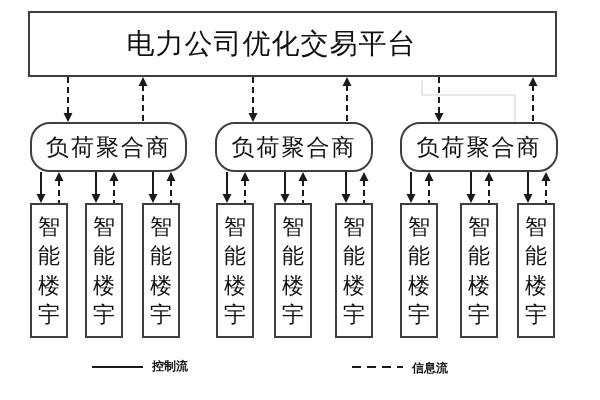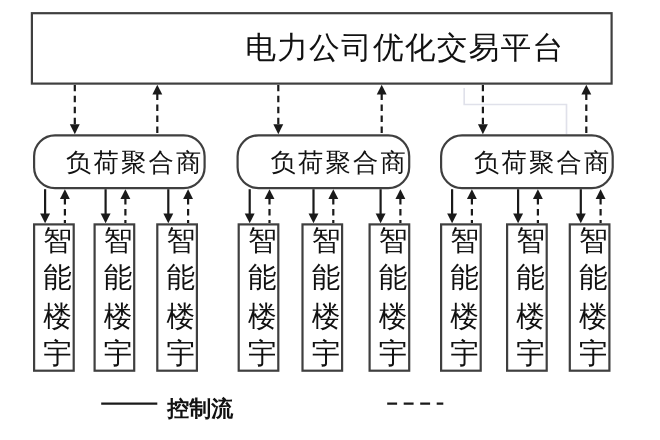--- a/index.html
+++ b/index.html
@@ -18,46 +18,46 @@
     top: 0;
     pointer-events: none;
   }
   .box {
     position: absolute;
     box-sizing: border-box;
     background: #ffffff;
     border: 2px solid #3f3f3f;
     display: flex;
     align-items: center;
-    justify-content: flex-end;
+    justify-content: center;
   }
   .platform-box {
     font-size: 28px;
     letter-spacing: 1px;
     padding-right: 42px;
   }
   .agg-box {
     font-size: 23px;
     letter-spacing: 2px;
     border-radius: 20px;
   }
   .bld-box {
-    font-size: 26px;
+    font-size: 22px;
   }
   .bld-box .vtext {
     display: block;
     width: 1.05em;
     line-height: 1.32;
     word-break: break-all;
     text-align: center;
   }
   .legend-label {
     position: absolute;
     font-family: "Liberation Sans", "DejaVu Sans", sans-serif;
-    font-size: 20px;
+    font-size: 12px;
     font-weight: 700;
     white-space: nowrap;
   }
 </style>
 </head>
 <body>
 
 <div class="canvas">
   <svg class="overlay" id="overlay" width="600" height="400">
       <polyline points="422,80 422,95 515,95 515,122" fill="none" stroke="#e0e1ea" stroke-width="1.5"></polyline>
@@ -243,13 +243,14 @@
         <span class="vtext">智能楼宇</span>
       </div>
       <div class="box bld-box" style="left: 460px; top: 203px; width: 38px; height: 135px;">
         <span class="vtext">智能楼宇</span>
       </div>
       <div class="box bld-box" style="left: 517px; top: 203px; width: 38px; height: 135px;">
         <span class="vtext">智能楼宇</span>
       </div>
     </div>
   <div class="legend-label" style="left:152px; top:358px;">控制流</div>
+  <div class="legend-label" style="left:412px; top:360px;">信息流</div>
 </div>
 
 </body></html>

